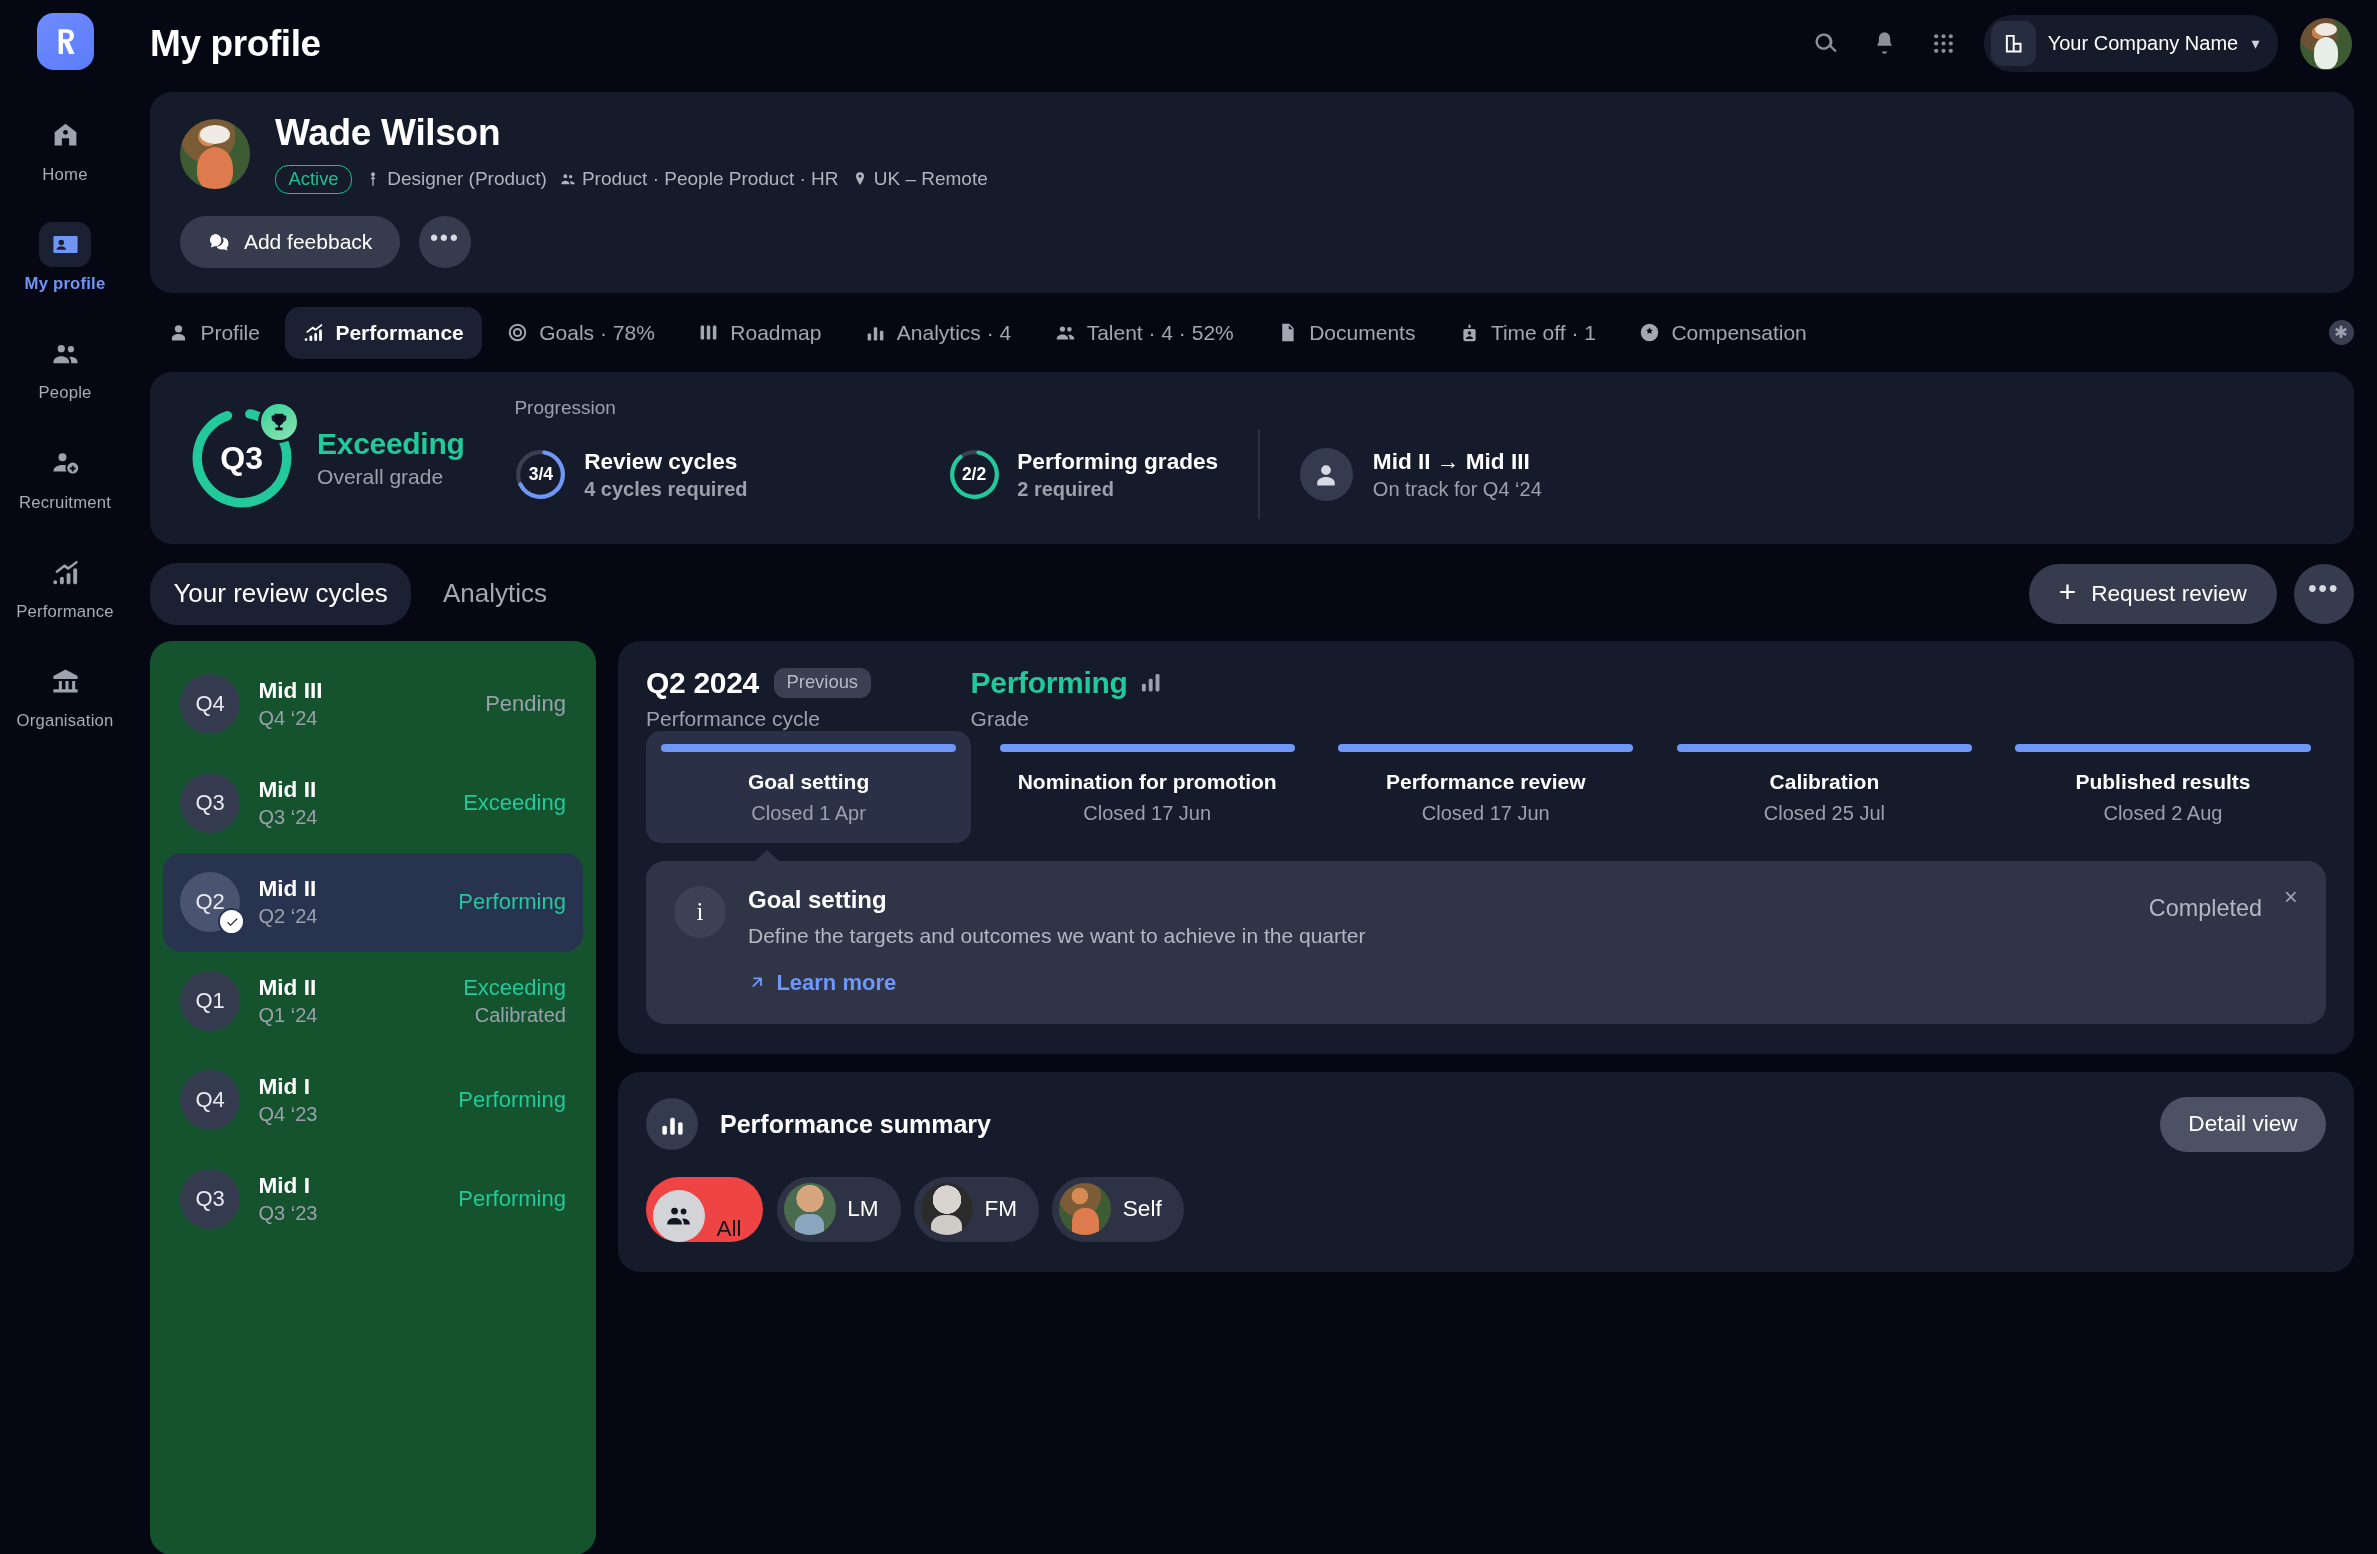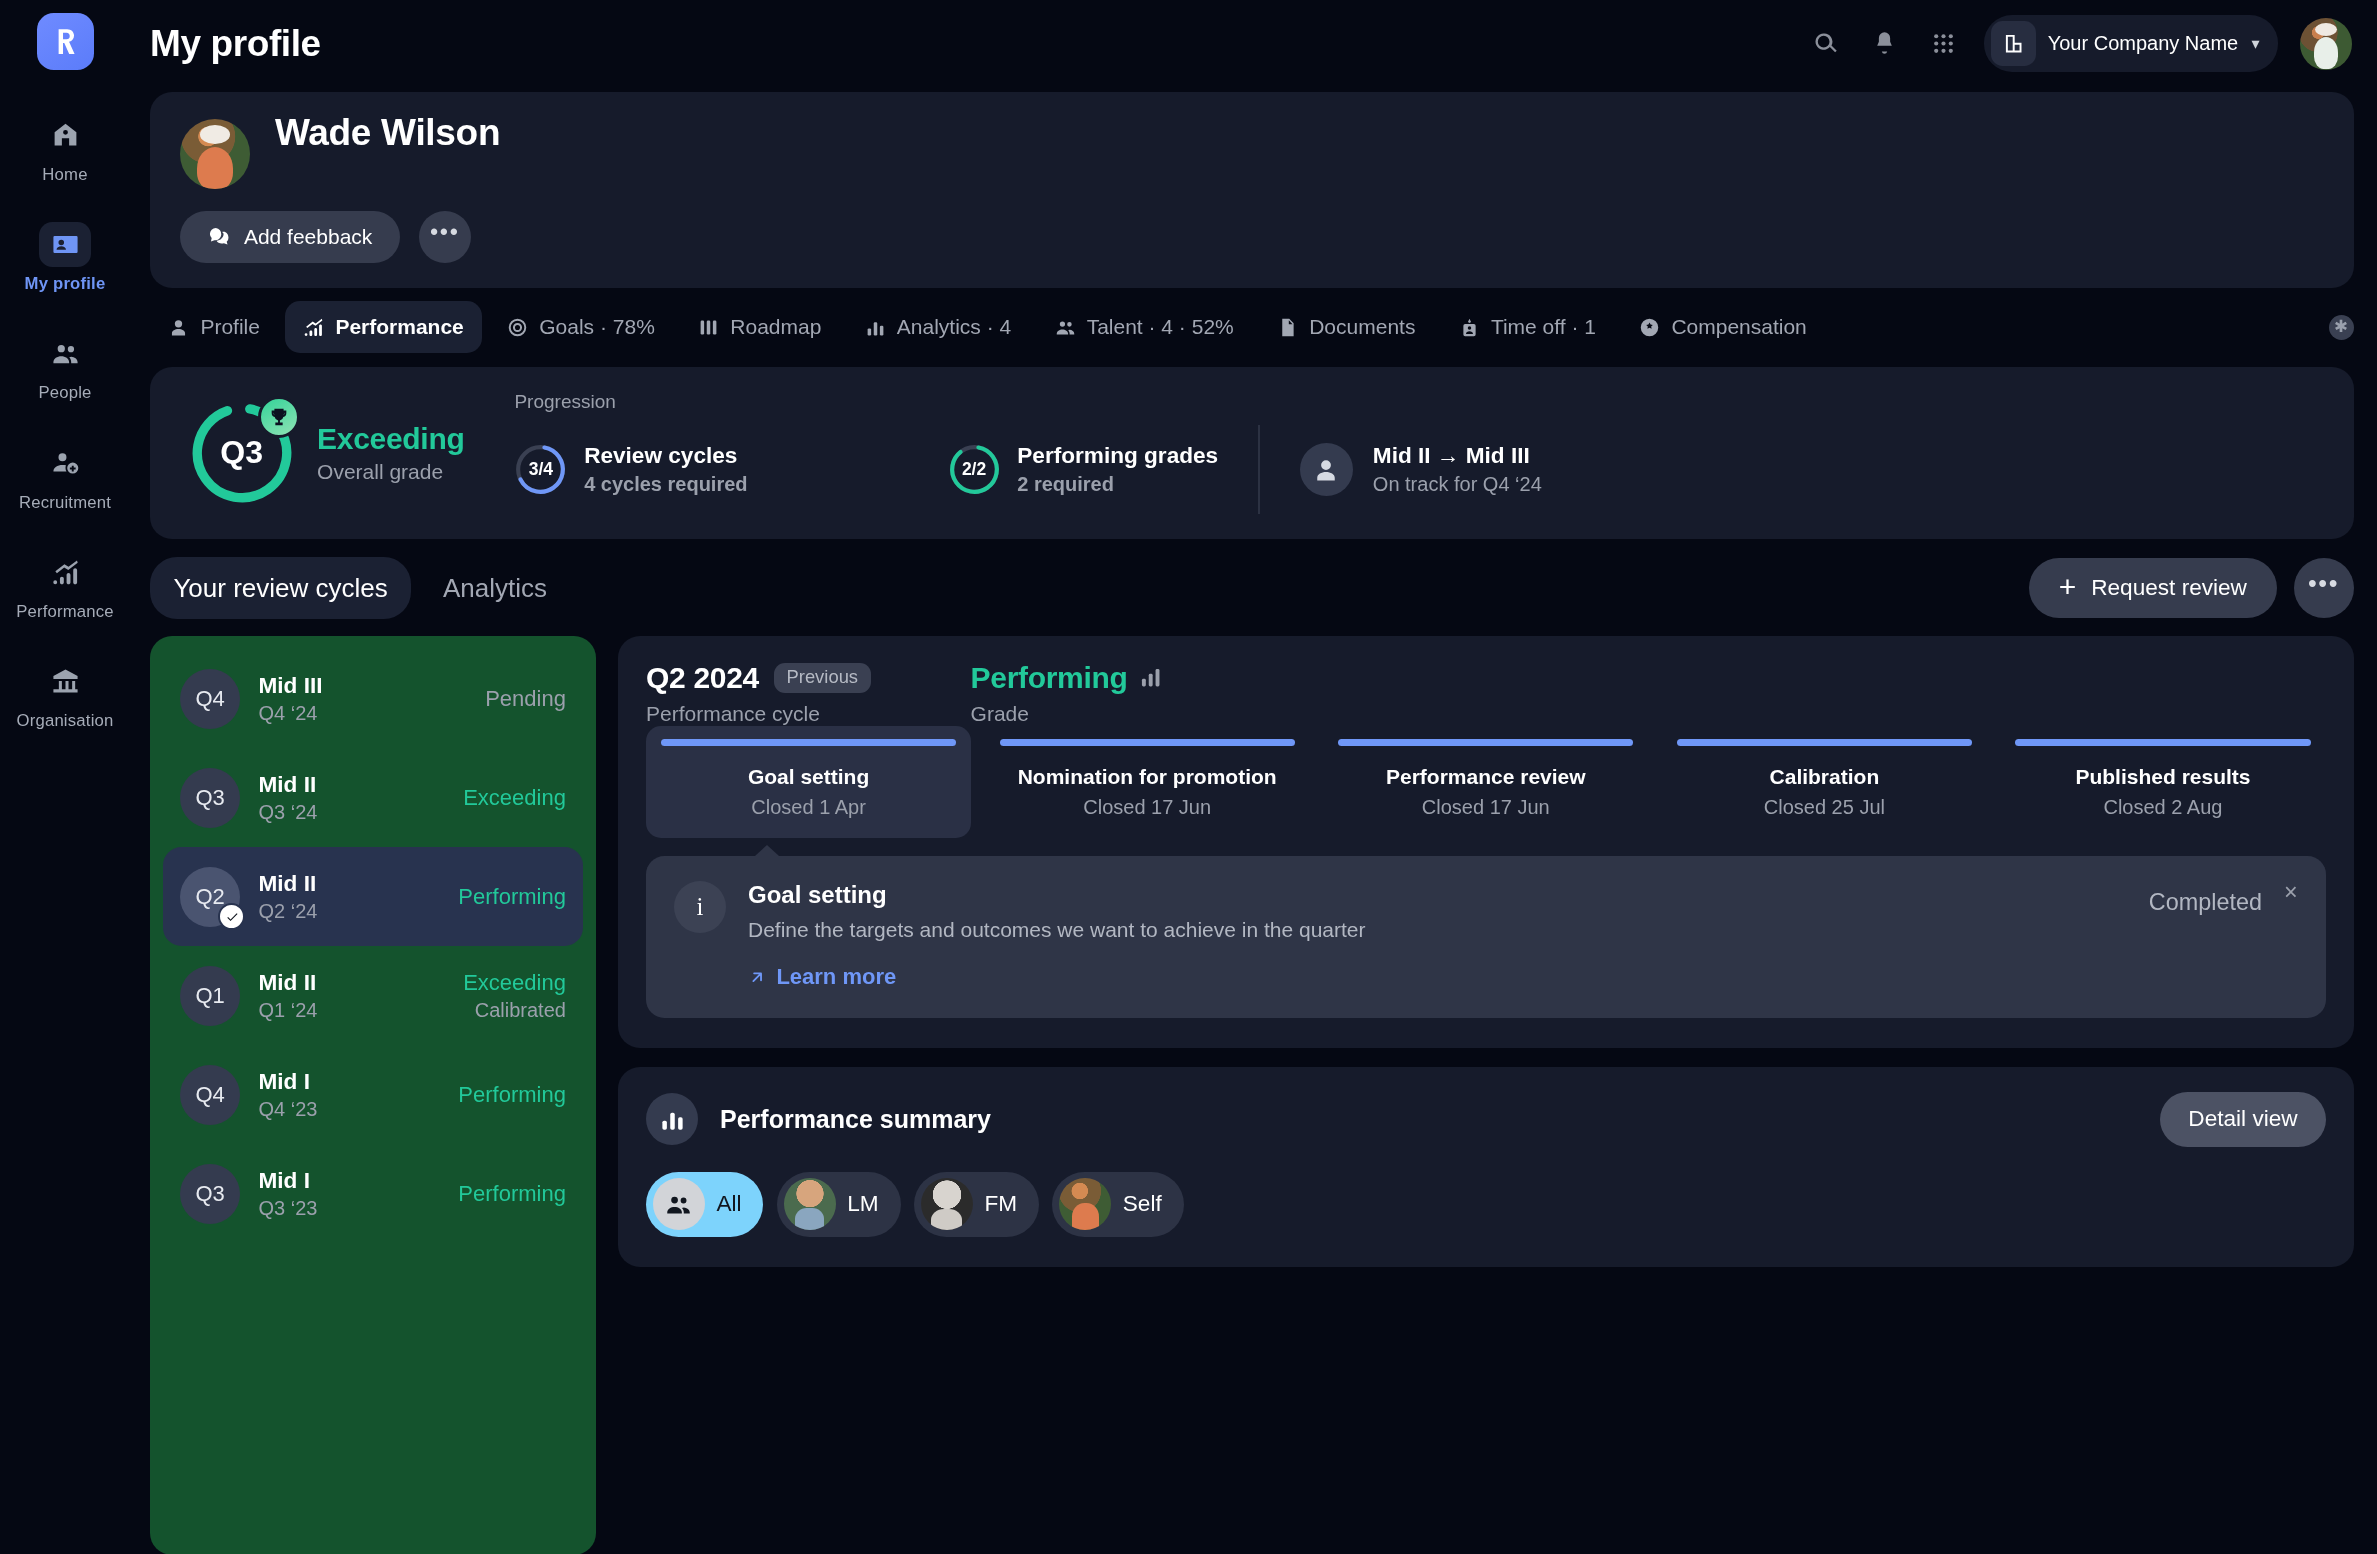--- a/index.html
+++ b/index.html
@@ -291,21 +291,21 @@
   .summary-title { font-size: 25px; font-weight: 600; }
   .btn-detail {
     margin-left: auto; height: 55px; border-radius: 27.6px; background: #4c5264; border: none;
     color: #fff; font-size: 22.6px; padding: 14px 28px; cursor: pointer; font-family: inherit;
   }
   .pills { display: flex; gap: 13.4px; margin-top: 25px; }
   .pill {
     height: 65px; border-radius: 33px; background: #2d3345; display: flex; align-items: center;
     gap: 11.7px; padding: 0 22px 0 6.7px; cursor: pointer;
   }
-  .pill.active { background: #7dd3fc; }
+  .pill.active { background: #ef4444; align-items: flex-end; }
   .pill-av {
     width: 52px; height: 52px; border-radius: 50%; flex: 0 0 52px;
     display: flex; align-items: center; justify-content: center; overflow: hidden; position: relative;
   }
   .pill.active .pill-av { background: #d2d4d8; }
   .pill.active .pill-av svg { width: 27px; height: 27px; fill: #11161f; }
   .pill-label { font-size: 22.6px; color: #fff; }
   .pill.active .pill-label { color: #11161f; }
   .av-lm { background: radial-gradient(circle at 50% 30%, #d7a57d 0 30%, #4b6b4e 31% 100%); }
   .av-lm::after { content:""; position:absolute; left:22%; top:58%; width:56%; height:52%; border-radius:40% 40% 0 0; background:#8aa6bf; }
@@ -416,20 +416,41 @@
         </div>
         <div class="avatar-top"></div>
       </div>
     </header>
 
     <section class="profile-card">
       <div class="profile-top">
         <div class="avatar-big"></div>
         <div>
           <div class="person-name">Wade Wilson</div>
+          <div class="meta-row">
+            <span class="status-chip">Active</span>
+            <span class="meta-item">
+              <svg viewBox="0 0 24 24">
+                  <path d="M12 2a3 3 0 013 3c0 1.3-.8 2.4-2 2.8V10h2v2h-2v10h-2V12H9v-2h2V7.8A3 3 0 0112 2z"></path>
+                </svg>
+              <span>Designer (Product)</span>
+            </span>
+            <span class="meta-item">
+              <svg viewBox="0 0 24 24">
+                  <path d="M8 11a3 3 0 100-6 3 3 0 000 6zm8 0a2.5 2.5 0 100-5 2.5 2.5 0 000 5zM2 19c0-3 3-4.5 6-4.5S14 16 14 19v1H2v-1zm14-3.8c2.3.3 6 1.4 6 3.8v1h-6v-1c0-1.2-.4-2.2-1-3 .3-.4.7-.6 1-.8z"></path>
+                </svg>
+              <span>Product · People Product · HR</span>
+            </span>
+            <span class="meta-item">
+              <svg viewBox="0 0 24 24">
+                  <path d="M12 2a6 6 0 00-6 6c0 4.5 6 13 6 13s6-8.5 6-13a6 6 0 00-6-6zm0 8.2A2.2 2.2 0 1112 5.8a2.2 2.2 0 010 4.4z"></path>
+                </svg>
+              <span>UK – Remote</span>
+            </span>
+          </div>
         </div>
       </div>
       <div class="btn-row">
         <button class="btn-dark">
           <svg viewBox="0 0 24 24">
               <path d="M8 3a6 6 0 00-6 6c0 1.7.7 3.2 1.8 4.3L3 17l3.6-1.3A6 6 0 008 3zm8 4c-.5 0-1 .1-1.5.2A7.6 7.6 0 0116 9c0 3.9-3.2 7-7.2 7.2.9 1.7 2.9 2.8 5.2 2.8.8 0 1.6-.1 2.3-.4L20 20l-.8-2.7A5.8 5.8 0 0021 13c0-3.3-2.2-6-5-6z"></path>
             </svg>
           <span>Add feebback</span>
         </button>
         <button class="btn-round">•••</button>

